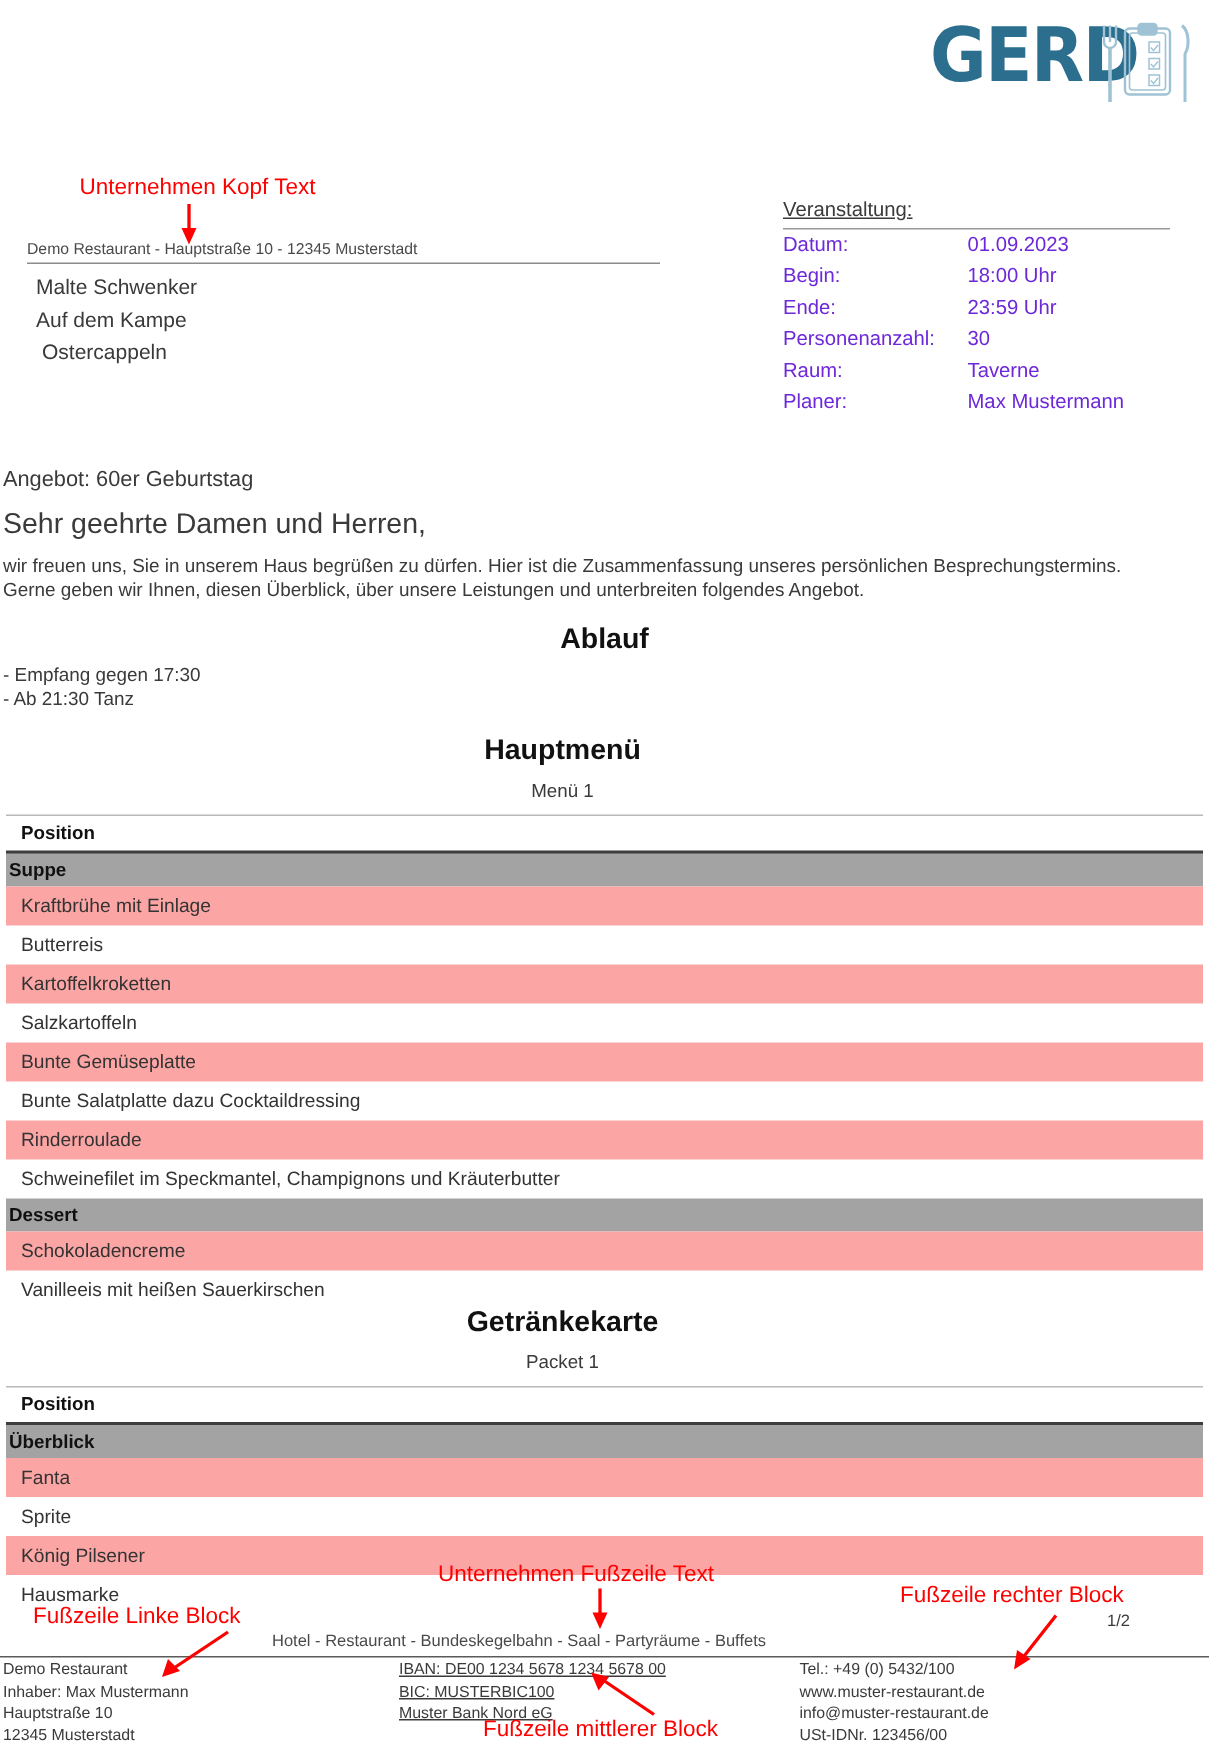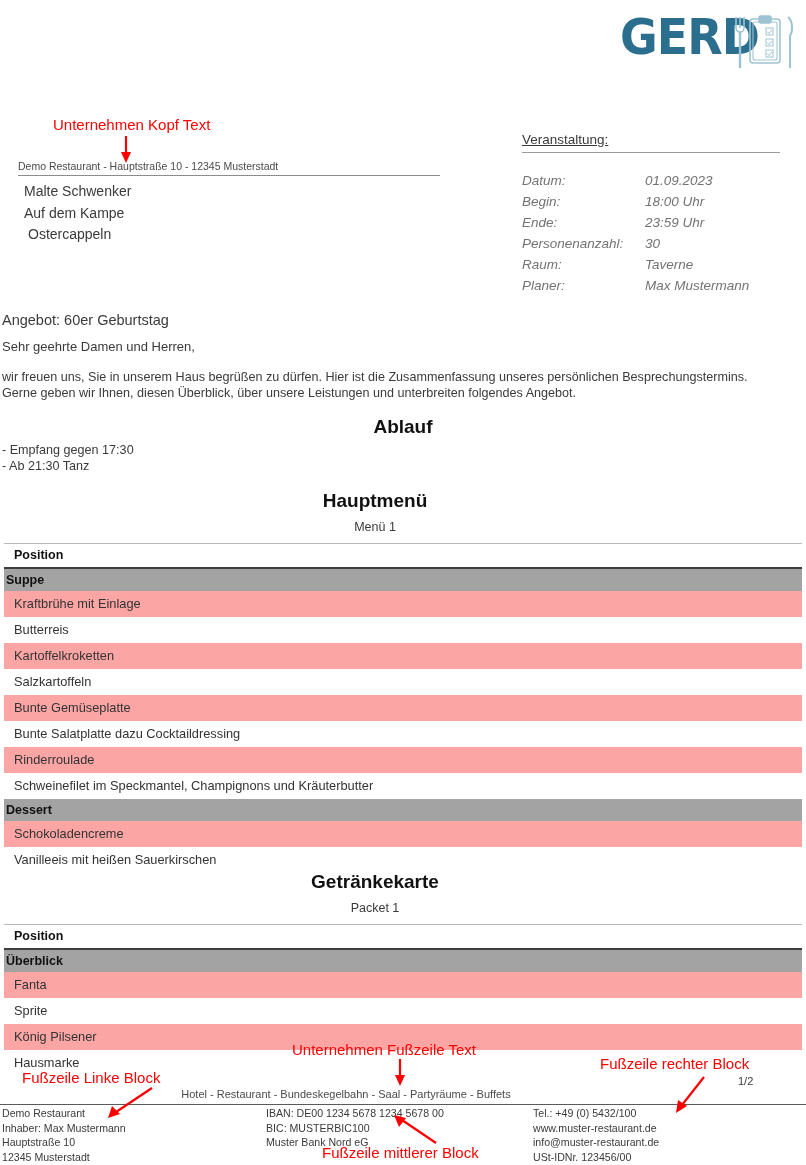--- a/index.html
+++ b/index.html
@@ -59,25 +59,24 @@
     text-decoration: underline;
     padding-bottom: 3px;
     margin-top: 48px;
   }
   .event-rule {
     border-bottom: 1px solid #9a9a9a;
     margin-top: 2px;
     width: 258px;
   }
   .event-table {
-    margin-top: 20px;
+    margin-top: 2px;
     border-collapse: collapse;
     font-size: 13.5px;
-    color: #737373;
-    font-style: italic;
+    color: #6d28d9;
   }
   .event-table td {
     padding: 0 0 6px 0;
     vertical-align: top;
     white-space: nowrap;
   }
   .event-table td.k { width: 123px; }
 
   
   .sender-line {
@@ -105,21 +104,21 @@
     position: absolute;
     left: 2px;
     top: 312px;
     font-size: 14.5px;
     color: #3a3a3a;
   }
   .salutation {
     position: absolute;
     left: 2px;
     top: 339px;
-    font-size: 13px;
+    font-size: 19px;
     color: #3a3a3a;
   }
   .bodytext {
     position: absolute;
     left: 2px;
     top: 369px;
     width: 790px;
     font-size: 12.6px;
     color: #3a3a3a;
     line-height: 16px;
@@ -206,21 +205,21 @@
   }
   .footer-cols {
     position: absolute;
     top: 1106px;
     font-size: 10.6px;
     color: #3a3a3a;
     line-height: 14.6px;
     white-space: nowrap;
   }
   #foot-left   { left: 2px; }
-  #foot-mid    { left: 266px; }
+  #foot-mid    { left: 266px; text-decoration: underline; }
   #foot-right  { left: 533px; }
   .page-num {
     position: absolute;
     left: 738px;
     top: 1075px;
     font-size: 11px;
     color: #3a3a3a;
   }
 
   

